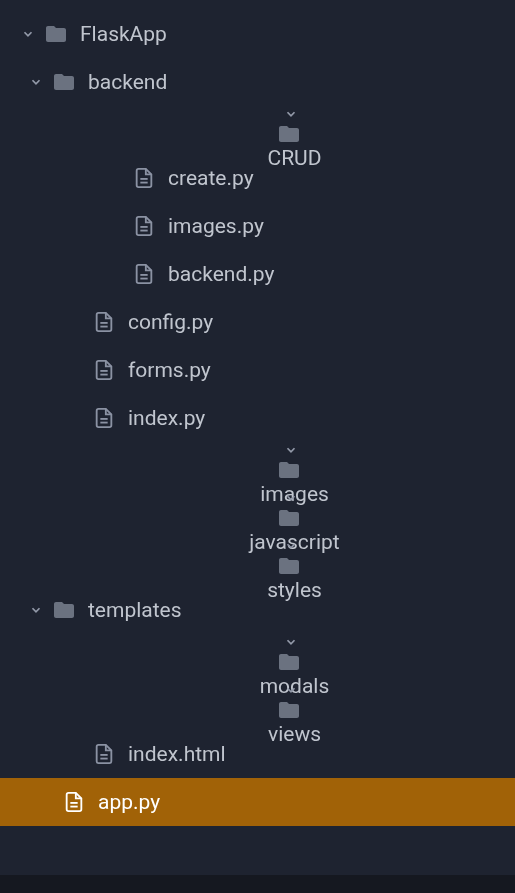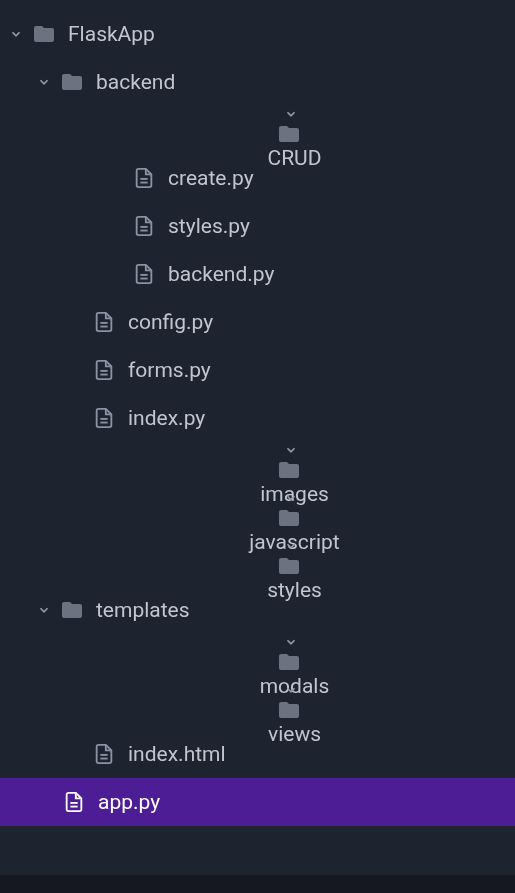--- a/index.html
+++ b/index.html
@@ -20,21 +20,21 @@
       padding-top: 10px;
     }
     .tree-item {
       display: flex;
       align-items: center;
       height: 48px;
       cursor: pointer;
       white-space: nowrap;
     }
     .tree-item.selected {
-      background-color: #4c1d95;
+      background-color: #a16207;
       color: #ffffff;
     }
     .tree-item.selected .label {
       color: #ffffff;
     }
     .tree-item.selected .icon svg {
       stroke: #ffffff;
     }
     .chevron {
       width: 16px;
@@ -54,22 +54,22 @@
       display: flex;
       align-items: center;
       justify-content: center;
       margin-right: 12px;
       flex-shrink: 0;
     }
     .label {
       color: #c0c5ce;
       font-weight: 400;
     }
-    .depth-0 { padding-left: 8px; }
-    .depth-1 { padding-left: 36px; }
+    .depth-0 { padding-left: 8px; margin-left: 12px; }
+    .depth-1 { padding-left: 28px; }
     .depth-2 { padding-left: 74px; flex-direction: column; }
     .depth-3 { padding-left: 132px; }
     .depth-2-file { padding-left: 92px; }
     .depth-1-file { padding-left: 62px; }
     .footer-bar {
       position: absolute;
       bottom: 0;
       left: 0;
       right: 0;
       height: 18px;
@@ -137,21 +137,21 @@
 
   <div class="tree-item depth-3">
     <span class="icon">
       <svg width="22" height="22" viewBox="0 0 24 24" fill="none" stroke="#8b92a3" stroke-width="2">
           <path d="M14 2H6a2 2 0 0 0-2 2v16a2 2 0 0 0 2 2h12a2 2 0 0 0 2-2V8z"></path>
           <polyline points="14 2 14 8 20 8"></polyline>
           <line x1="8" y1="13" x2="16" y2="13"></line>
           <line x1="8" y1="17" x2="16" y2="17"></line>
         </svg>
     </span>
-    <span class="label">styles.py</span>
+    <span class="label">images.py</span>
   </div>
 
   <div class="tree-item depth-3">
     <span class="icon">
       <svg width="22" height="22" viewBox="0 0 24 24" fill="none" stroke="#8b92a3" stroke-width="2">
           <path d="M14 2H6a2 2 0 0 0-2 2v16a2 2 0 0 0 2 2h12a2 2 0 0 0 2-2V8z"></path>
           <polyline points="14 2 14 8 20 8"></polyline>
           <line x1="8" y1="13" x2="16" y2="13"></line>
           <line x1="8" y1="17" x2="16" y2="17"></line>
         </svg>

